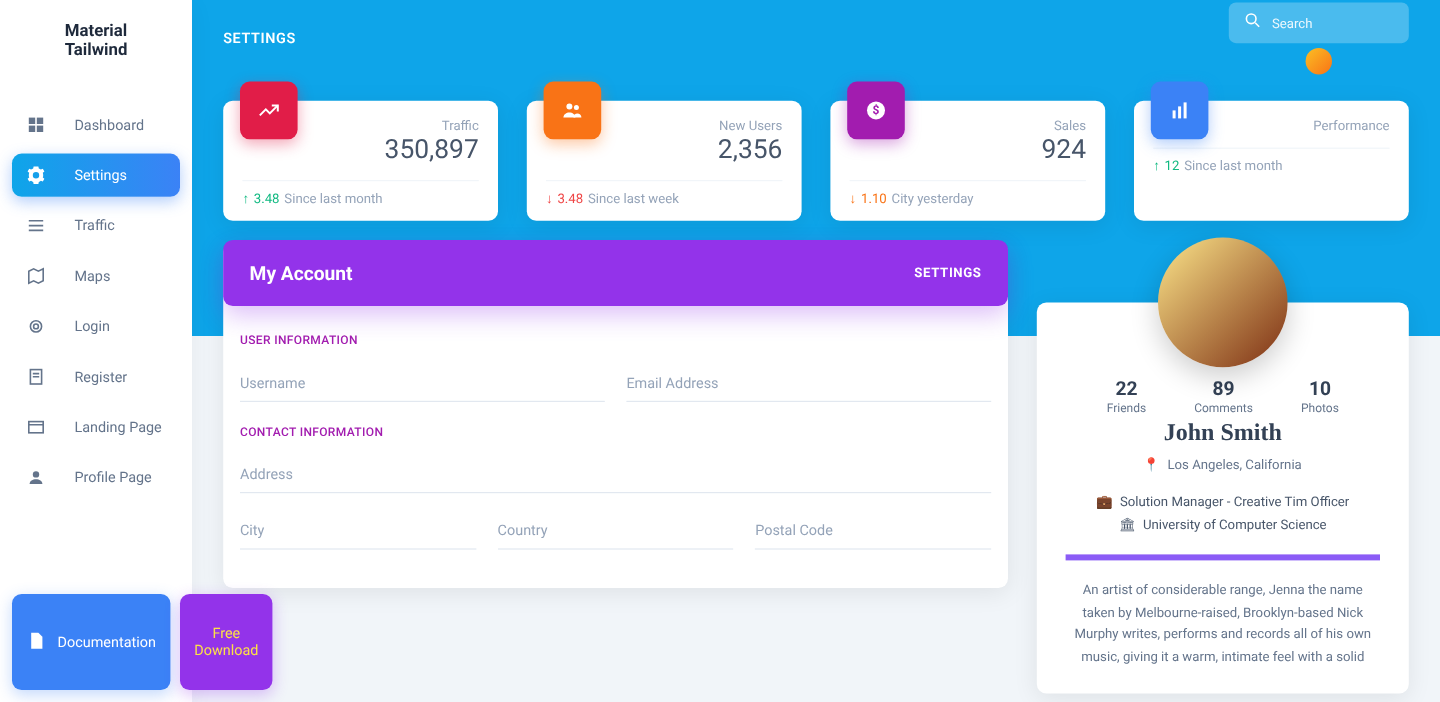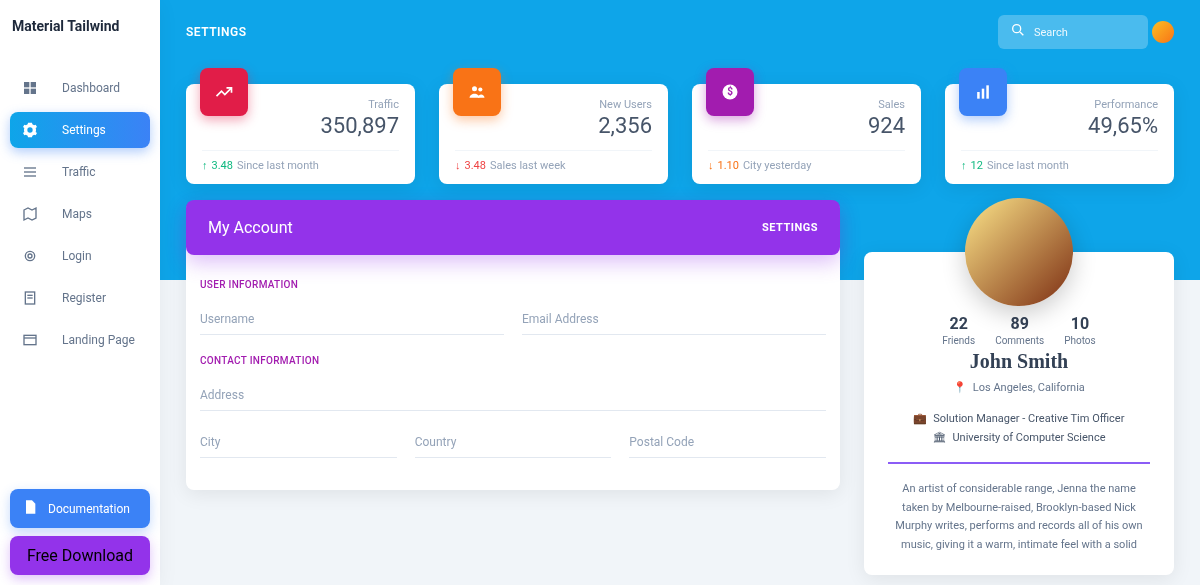--- a/index.html
+++ b/index.html
@@ -1,37 +1,37 @@
 <!DOCTYPE html>
 <html><head>
   <meta charset="utf-8">
   <style>
     * { box-sizing: border-box; margin: 0; padding: 0; font-family: -apple-system, BlinkMacSystemFont, 'Segoe UI', Roboto, sans-serif; }
     body { background: #f1f5f9; overflow: hidden; }
     .app { display: flex; width: 1200px; height: 585px; }
     
     
     .sidebar { width: 160px; background: #fff; display: flex; flex-direction: column; box-shadow: 0 4px 20px rgba(0,0,0,0.05); z-index: 10; }
-    .brand { font-weight: 700; font-size: 14px; color: #1e293b; padding: 18px 12px 20px; text-align: left; }
+    .brand { font-weight: 700; font-size: 14px; color: #1e293b; padding: 18px 28px 20px; text-align: center; }
     .nav { flex: 1; padding: 16px 10px 0; }
     .nav-item { display: flex; align-items: center; gap: 24px; padding: 10px 12px; border-radius: 8px; font-size: 12px; color: #64748b; cursor: pointer; margin-bottom: 6px; }
     .nav-item.active { background: linear-gradient(90deg, #0ea5e9, #3b82f6); color: #fff; box-shadow: 0 4px 12px rgba(59,130,246,0.4); }
     .nav-item .ic { width: 16px; height: 16px; display: inline-flex; align-items: center; justify-content: center; }
-    .bottom-buttons { padding: 10px; display: flex; flex-direction: column; gap: 8px; }
+    .bottom-buttons { padding: 10px; display: flex; flex-direction: row; gap: 8px; }
     .btn-doc { background: #3b82f6; color: #fff; border: none; border-radius: 8px; padding: 10px 12px; font-size: 12px; display: flex; align-items: center; gap: 10px; cursor: pointer; box-shadow: 0 4px 12px rgba(59,130,246,0.3); }
-    .btn-dl { background: #9333ea; color: #000000; border: none; border-radius: 8px; padding: 10px 12px; font-size: 16px; text-align: center; cursor: pointer; box-shadow: 0 4px 12px rgba(147,51,234,0.3); }
+    .btn-dl { background: #9333ea; color: #fde047; border: none; border-radius: 8px; padding: 26px 12px; font-size: 12px; text-align: center; cursor: pointer; box-shadow: 0 4px 12px rgba(147,51,234,0.3); }
     
     
     .main { flex: 1; position: relative; overflow: hidden; }
     .bluebg { position: absolute; top: 0; left: 0; right: 0; height: 280px; background: #0ea5e9; }
     .content { position: relative; padding: 0 26px; }
     
     .topbar { display: flex; align-items: center; justify-content: space-between; height: 64px; }
     .page-title { color: #fff; font-size: 12px; font-weight: 600; letter-spacing: 0.5px; }
-    .search-wrap { display: flex; align-items: center; gap: 4px; }
+    .search-wrap { display: flex; align-items: center; gap: 4px; flex-direction: column; }
     .search { background: rgba(255,255,255,0.25); border-radius: 6px; padding: 7px 12px; display: flex; align-items: center; gap: 8px; width: 150px; }
     .search input { background: transparent; border: none; outline: none; color: #fff; font-size: 11px; width: 100%; }
     .search input::placeholder { color: rgba(255,255,255,0.9); }
     .avatar { width: 22px; height: 22px; border-radius: 50%; background: linear-gradient(135deg, #fbbf24, #f97316); }
     
     .cards { display: grid; grid-template-columns: repeat(4, 1fr); gap: 24px; margin-top: 20px; }
     .card { background: #fff; border-radius: 8px; box-shadow: 0 4px 20px rgba(0,0,0,0.08); position: relative; padding: 14px 16px 12px; }
     .card-icon { position: absolute; top: -16px; left: 14px; width: 48px; height: 48px; border-radius: 8px; display: flex; align-items: center; justify-content: center; color: #fff; }
     .ic-pink { background: #e11d48; box-shadow: 0 4px 12px rgba(225,29,72,0.4); }
     .ic-orange { background: #f97316; box-shadow: 0 4px 12px rgba(249,115,22,0.4); }
@@ -42,40 +42,40 @@
     .card-value { font-size: 22px; font-weight: 400; color: #475569; margin-top: 2px; }
     .card-foot { border-top: 1px solid #f1f5f9; margin-top: 12px; padding-top: 8px; font-size: 11px; color: #94a3b8; display: flex; align-items: center; gap: 4px; }
     .delta-up { color: #10b981; }
     .delta-down-red { color: #ef4444; }
     .delta-down-orange { color: #f97316; }
     
     .row { display: flex; gap: 24px; margin-top: 18px; align-items: flex-start; }
     
     .account-card { flex: 1; background: #fff; border-radius: 8px; box-shadow: 0 4px 20px rgba(0,0,0,0.08); }
     .account-header { background: #9333ea; border-radius: 8px; margin: 0 0 0 0; padding: 18px 22px; display: flex; align-items: center; justify-content: space-between; box-shadow: 0 8px 20px rgba(147,51,234,0.3); position: relative; top: -2px; }
-    .account-title { color: #fff; font-size: 16px; font-weight: 400; }
+    .account-title { color: #fff; font-size: 16px; font-weight: 700; }
     .account-btn { color: #fff; font-size: 11px; font-weight: 700; background: transparent; border: none; cursor: pointer; letter-spacing: 0.5px; }
     .account-body { padding: 22px 14px 12px; }
     .section-label { color: #a21caf; font-size: 10px; font-weight: 500; letter-spacing: 0.3px; margin-bottom: 18px; }
     .form-row { display: flex; gap: 18px; margin-bottom: 20px; }
     .form-row.three > * { flex: 1; }
     .field { flex: 1; border-bottom: 1px solid #e2e8f0; padding-bottom: 4px; }
     .field input { border: none; outline: none; width: 100%; font-size: 12px; color: #64748b; padding: 4px 0; }
     .field input::placeholder { color: #94a3b8; }
     
     .profile-card { width: 310px; background: #fff; border-radius: 8px; box-shadow: 0 4px 20px rgba(0,0,0,0.08); padding: 54px 24px 20px; position: relative; text-align: center; margin-top: 50px; }
     .profile-pic { position: absolute; top: -54px; left: 50%; transform: translateX(-50%); width: 108px; height: 108px; border-radius: 50%; background: linear-gradient(135deg, #fde68a, #7c2d12); box-shadow: 0 8px 24px rgba(0,0,0,0.2); overflow: hidden; }
-    .stats { display: flex; justify-content: center; gap: 20px; margin-top: 8px; }
+    .stats { display: flex; justify-content: center; gap: 40px; margin-top: 8px; }
     .stat-num { font-size: 16px; font-weight: 700; color: #334155; }
     .stat-lab { font-size: 10px; color: #64748b; margin-top: 2px; }
     .profile-name { font-size: 20px; font-weight: 700; color: #334155; margin-top: 4px; font-family: Georgia, serif; }
     .profile-loc { font-size: 11px; color: #64748b; margin-top: 8px; display: flex; align-items: center; justify-content: center; gap: 6px; }
     .profile-role { font-size: 11px; color: #475569; margin-top: 18px; display: flex; align-items: center; justify-content: center; gap: 6px; }
     .profile-edu { font-size: 11px; color: #475569; margin-top: 6px; display: flex; align-items: center; justify-content: center; gap: 6px; }
-    .profile-bio { font-size: 11px; color: #64748b; margin-top: 18px; line-height: 1.7; border-top: 2px solid #8b5cf6; padding-top: 16px; }
+    .profile-bio { font-size: 11px; color: #64748b; margin-top: 18px; line-height: 1.7; border-top: 5px solid #8b5cf6; padding-top: 16px; }
     
     svg { width: 16px; height: 16px; }
     .card-icon svg { width: 20px; height: 20px; }
   </style>
 </head>
 <body>
 
 <div class="app">
   <aside class="sidebar">
     <div class="brand">Material Tailwind</div>
@@ -137,20 +137,29 @@
           <span>Register</span>
         </div>
       <div class="nav-item">
           <span class="ic">
             <svg viewBox="0 0 24 24" fill="none" stroke="currentColor" stroke-width="2">
               <rect x="3" y="5" width="18" height="14"></rect>
               <line x1="3" y1="9" x2="21" y2="9"></line>
             </svg>
           </span>
           <span>Landing Page</span>
+        </div>
+      <div class="nav-item">
+          <span class="ic">
+            <svg viewBox="0 0 24 24" fill="currentColor">
+              <circle cx="12" cy="8" r="4"></circle>
+              <path d="M4 20c0-4 4-6 8-6s8 2 8 6"></path>
+            </svg>
+          </span>
+          <span>Profile Page</span>
         </div>
     </nav>
     <div class="bottom-buttons">
       <button class="btn-doc">
           <span class="ic"><svg viewBox="0 0 24 24" fill="currentColor">
               <path d="M6 2h9l5 5v15H6z"></path>
             </svg></span>
           <span>Documentation</span>
         </button>
       <button class="btn-dl">Free Download</button>
@@ -201,21 +210,21 @@
                 <path d="M13 19c0-2.5 2-4 4-4s4 1.5 4 4"></path>
               </svg>
             </div>
           <div class="card-head">
               <div class="card-label">New Users</div>
               <div class="card-value">2,356</div>
             </div>
           <div class="card-foot">
               <span class="delta-down-red">↓</span>
               <span class="delta-down-red">3.48</span>
-              <span>Sales last week</span>
+              <span>Since last week</span>
             </div>
         </div>
         <div class="card">
           <div class="card-icon ic-purple">
               <svg viewBox="0 0 24 24" fill="white">
                 <circle cx="12" cy="12" r="9"></circle>
                 <text x="12" y="16" text-anchor="middle" fill="#a21caf" font-size="12" font-weight="bold">$</text>
               </svg>
             </div>
           <div class="card-head">
@@ -231,21 +240,20 @@
         <div class="card">
           <div class="card-icon ic-blue">
               <svg viewBox="0 0 24 24" fill="white">
                 <rect x="5" y="12" width="3" height="8"></rect>
                 <rect x="10.5" y="8" width="3" height="12"></rect>
                 <rect x="16" y="4" width="3" height="16"></rect>
               </svg>
             </div>
           <div class="card-head">
               <div class="card-label">Performance</div>
-              <div class="card-value">49,65%</div>
             </div>
           <div class="card-foot">
               <span class="delta-up">↑</span>
               <span class="delta-up">12</span>
               <span>Since last month</span>
             </div>
         </div>
       </div>
 
       <div class="row">

